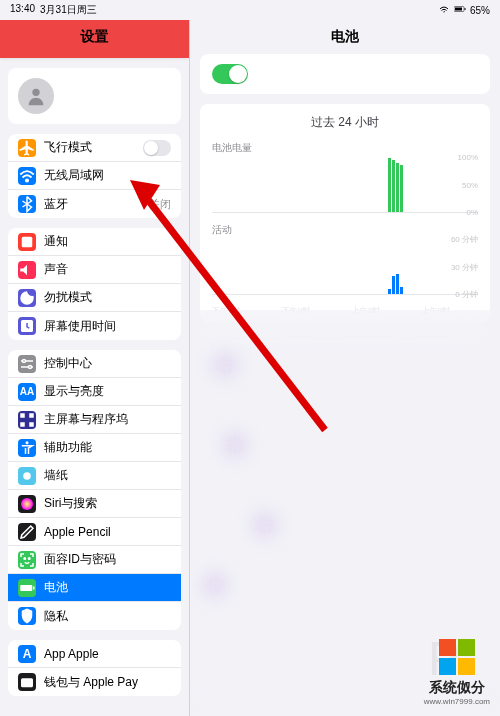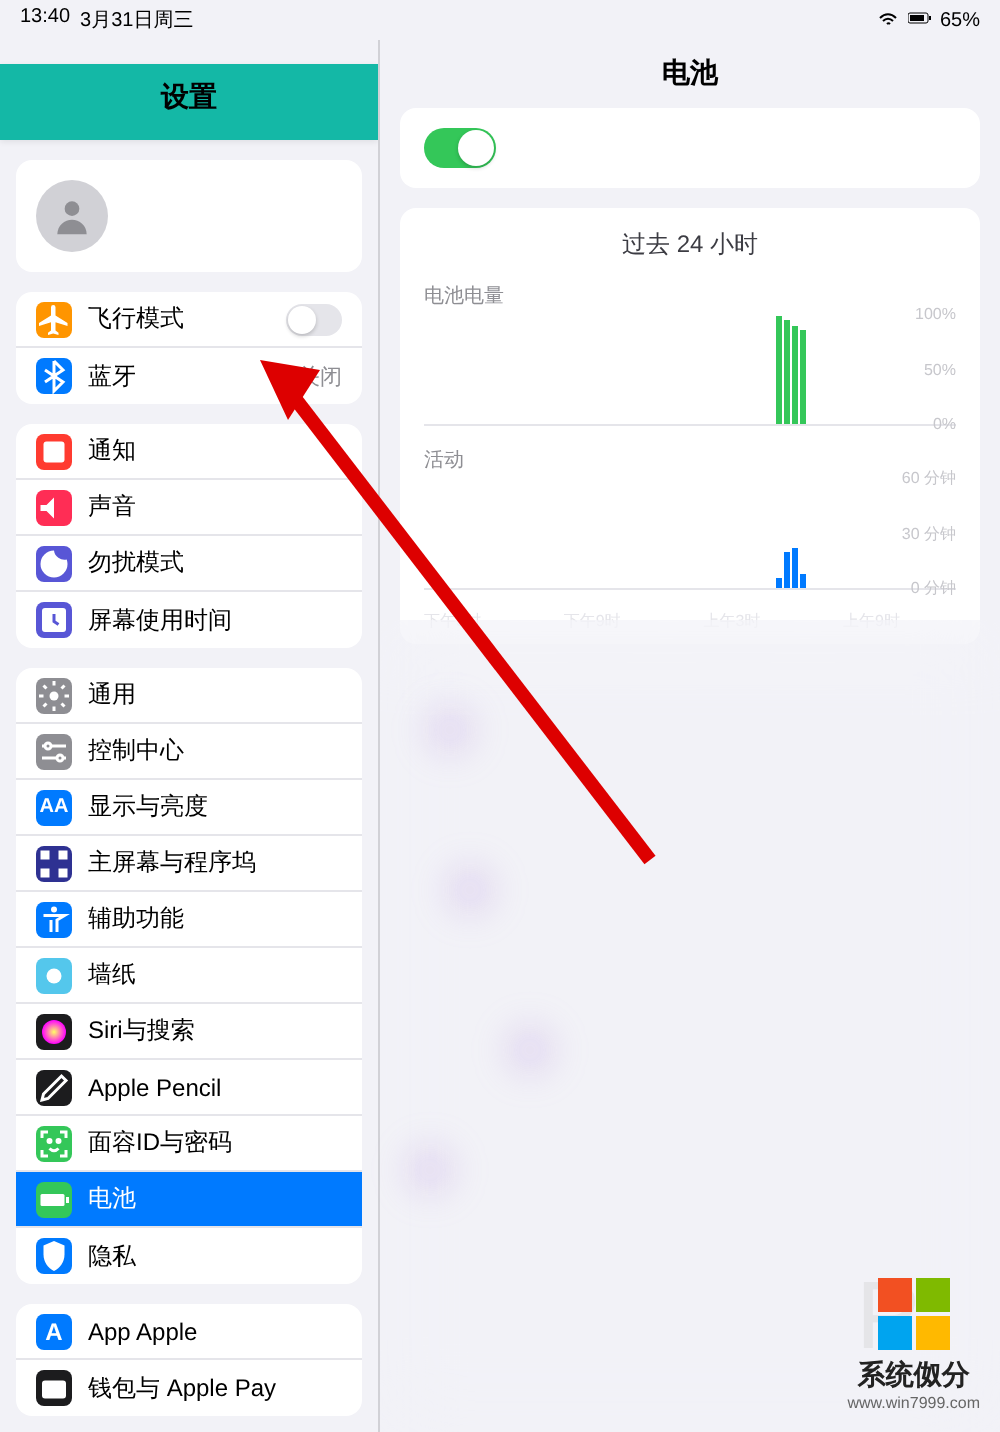--- a/index.html
+++ b/index.html
@@ -6,21 +6,21 @@
 body { width: 500px; height: 716px; background: #f2f2f7; overflow: hidden; position: relative; }
 
 .statusbar { height: 20px; display: flex; align-items: center; padding: 0 10px; font-size: 10px; color: #000; }
 .statusbar .left { display: flex; gap: 5px; }
 .statusbar .right { margin-left: auto; display: flex; align-items: center; gap: 4px; }
 
 .container { display: flex; height: calc(100% - 20px); }
 
 .sidebar { width: 190px; background: #f2f2f7; border-right: 1px solid #d1d1d6; overflow-y: auto; }
 .sidebar-header { text-align: center; font-size: 14px; font-weight: 600; padding: 8px 0 12px; }
-.sidebar-header-shadow { box-shadow: 0 1px 3px rgba(0,0,0,.08); background: #14b8a6; position: relative; margin-top: 12px; }
+.sidebar-header-shadow { box-shadow: 0 1px 3px rgba(0,0,0,.08); background: #ef4444; position: relative; }
 
 .group { background: #fff; border-radius: 8px; margin: 10px 8px; overflow: hidden; }
 .row { display: flex; align-items: center; height: 28px; padding: 0 10px; font-size: 12px; color: #000; border-bottom: 0.5px solid #e5e5ea; cursor: pointer; }
 .row:last-child { border-bottom: none; }
 .row.selected { background: #007aff; color: #fff; }
 .row .icon { width: 18px; height: 18px; border-radius: 4px; margin-right: 8px; display: flex; align-items: center; justify-content: center; flex-shrink: 0; }
 .row .label { flex: 1; }
 .row .trail { font-size: 11px; color: #8e8e93; }
 
 .signin { display: flex; align-items: center; padding: 10px; }
@@ -112,20 +112,30 @@
               <path d="M21 16v-2l-8-5V3.5a1.5 1.5 0 00-3 0V9l-8 5v2l8-2.5V19l-2 1.5V22l3.5-1 3.5 1v-1.5L13 19v-5.5l8 2.5z"></path>
             </svg>
           </div>
           <span class="label">飞行模式</span>
           <div class="small-toggle">
             <div class="knob"></div>
           </div>
         </div>
         <div class="row">
           <div class="icon" style="background: rgb(0, 122, 255);">
+            <svg viewBox="0 0 24 24" fill="none" stroke="#fff" stroke-width="2.5">
+              <path d="M3 10c6-6 12-6 18 0M6 14c4-4 8-4 12 0"></path>
+              <circle cx="12" cy="18" r="1.5" fill="#fff"></circle>
+            </svg>
+          </div>
+          <span class="label">无线局域网</span>
+          <span class="trail"></span>
+        </div>
+        <div class="row">
+          <div class="icon" style="background: rgb(0, 122, 255);">
             <svg viewBox="0 0 24 24" fill="none" stroke="#fff" stroke-width="2">
               <path d="M12 2v20l6-6-12-8m0 8l12-8-6-6"></path>
             </svg>
           </div>
           <span class="label">蓝牙</span>
           <span class="trail">关闭</span>
         </div>
       </div>
     <div class="group" id="g2">
         <div class="row">
@@ -156,29 +166,20 @@
           <div class="icon" style="background: rgb(88, 86, 214);">
             <svg viewBox="0 0 24 24" fill="#fff">
               <rect x="4" y="4" width="16" height="16" rx="2"></rect>
               <path d="M12 8v5l3 2" stroke="#5856d6" stroke-width="2" fill="none"></path>
             </svg>
           </div>
           <span class="label">屏幕使用时间</span>
         </div>
       </div>
     <div class="group" id="g3">
-        <div class="row">
-          <div class="icon" style="background: rgb(142, 142, 147);">
-            <svg viewBox="0 0 24 24" fill="#fff">
-              <circle cx="12" cy="12" r="3"></circle>
-              <path d="M12 2v3m0 14v3M2 12h3m14 0h3M5 5l2 2m10 10l2 2M5 19l2-2m10-10l2-2" stroke="#fff" stroke-width="2"></path>
-            </svg>
-          </div>
-          <span class="label">通用</span>
-        </div>
         <div class="row">
           <div class="icon" style="background: rgb(142, 142, 147);">
             <svg viewBox="0 0 24 24" fill="none" stroke="#fff" stroke-width="2">
               <circle cx="8" cy="8" r="2"></circle>
               <circle cx="16" cy="16" r="2"></circle>
               <path d="M4 8h2m4 0h10M4 16h10m4 0h2"></path>
             </svg>
           </div>
           <span class="label">控制中心</span>
         </div>

